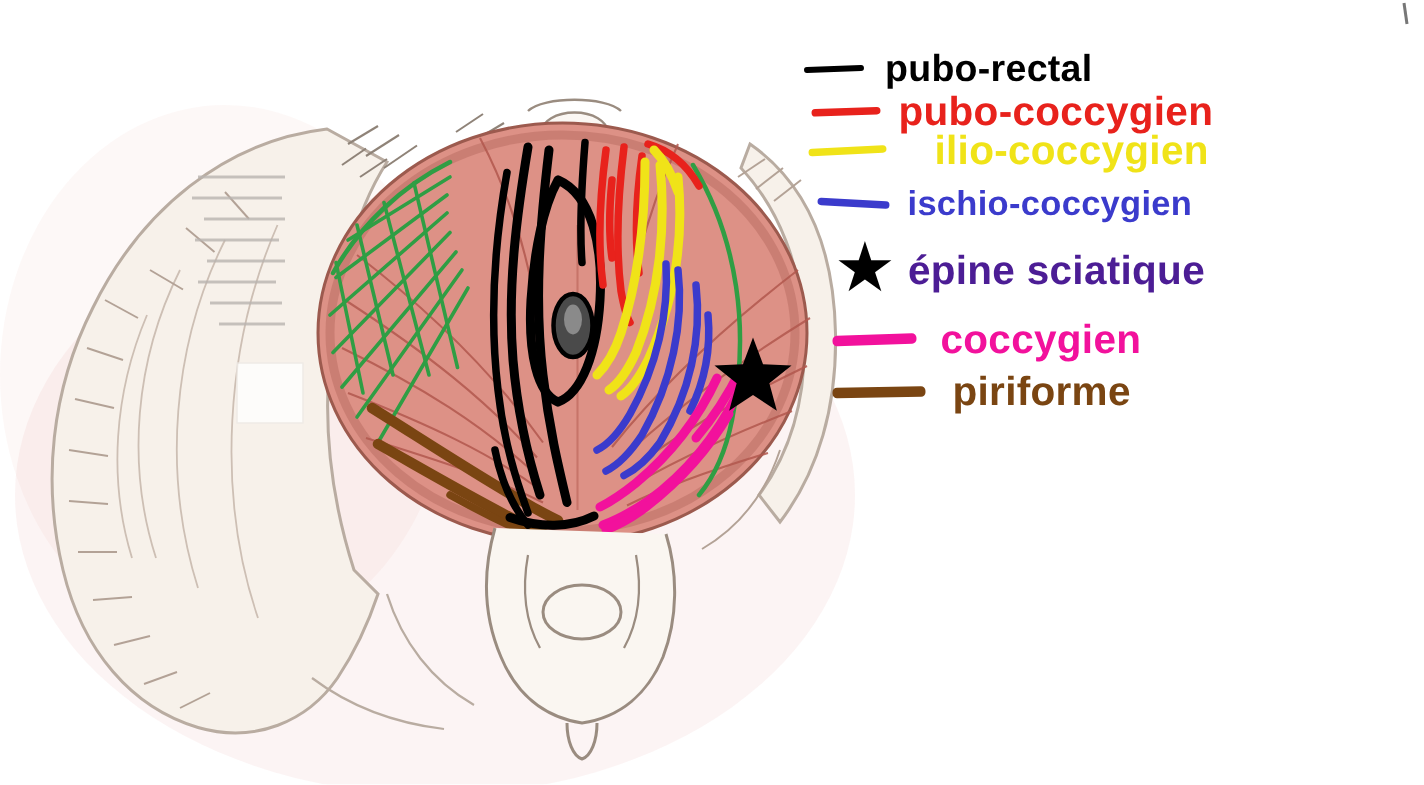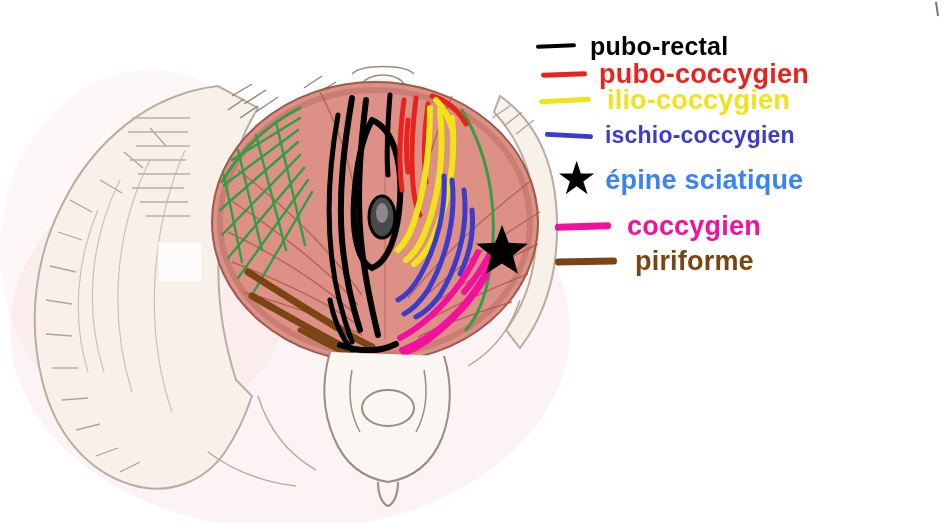--- a/index.html
+++ b/index.html
@@ -221,33 +221,33 @@
     <div class="legend-row" style="left:536px;top:30px;">
       <span class="swatch" style="width: 40px; height: 4px; margin-right: 14px; transform: rotate(-2deg); background: rgb(0, 0, 0);"></span>
       <span class="legend-label" style="font-size: 25px; color: rgb(0, 0, 0);">pubo-rectal</span>
     </div>
 
     <div class="legend-row" style="left:541px;top:58px;align-items:center;">
       <span class="swatch" style="width: 46px; height: 5px; margin-right: 12px; transform: rotate(-2deg); background: rgb(232, 34, 28);"></span>
       <span class="legend-label" style="font-size: 27px; color: rgb(232, 34, 28);">pubo-coccygien</span>
     </div>
 
-    <div class="legend-row" style="left:539px;top:84px;">
+    <div class="legend-row" style="left:539px;top:84px;gap:16px;">
       <span class="swatch" style="width: 52px; height: 5px; margin-right: 16px; transform: rotate(-3deg); background: rgb(240, 227, 24);"></span>
       <span class="legend-label" style="font-size: 27px; color: rgb(240, 227, 24);">ilio-coccygien</span>
     </div>
 
     <div class="legend-row" style="left:545px;top:119px;">
       <span class="swatch" style="width: 48px; height: 5px; margin-right: 12px; transform: rotate(3deg); background: rgb(59, 59, 204);"></span>
       <span class="legend-label" style="font-size: 23px; color: rgb(59, 59, 204);">ischio-coccygien</span>
     </div>
 
     <div class="legend-row" style="left:556px;top:158px;height:44px;">
       <span class="star-glyph" style="color: rgb(0, 0, 0);">★</span>
-      <span class="legend-label" style="font-size: 27px; color: #3b82f6;">épine sciatique</span>
+      <span class="legend-label" style="font-size: 27px; color: #4c1d95;">épine sciatique</span>
     </div>
 
     <div class="legend-row" style="left:555px;top:245px;">
       <span class="swatch" style="width: 62px; height: 7px; margin-right: 18px; transform: rotate(-1deg); background: rgb(122, 69, 18);"></span>
       <span class="legend-label" style="font-size: 27px; color: rgb(122, 69, 18);">piriforme</span>
     </div>
 
     <div class="legend-row" style="left:555px;top:210px;">
       <span class="swatch" style="width: 56px; height: 7px; margin-right: 16px; transform: rotate(-2deg); background: rgb(242, 17, 156);"></span>
       <span class="legend-label" style="font-size: 27px; color: rgb(242, 17, 156);">coccygien</span>

